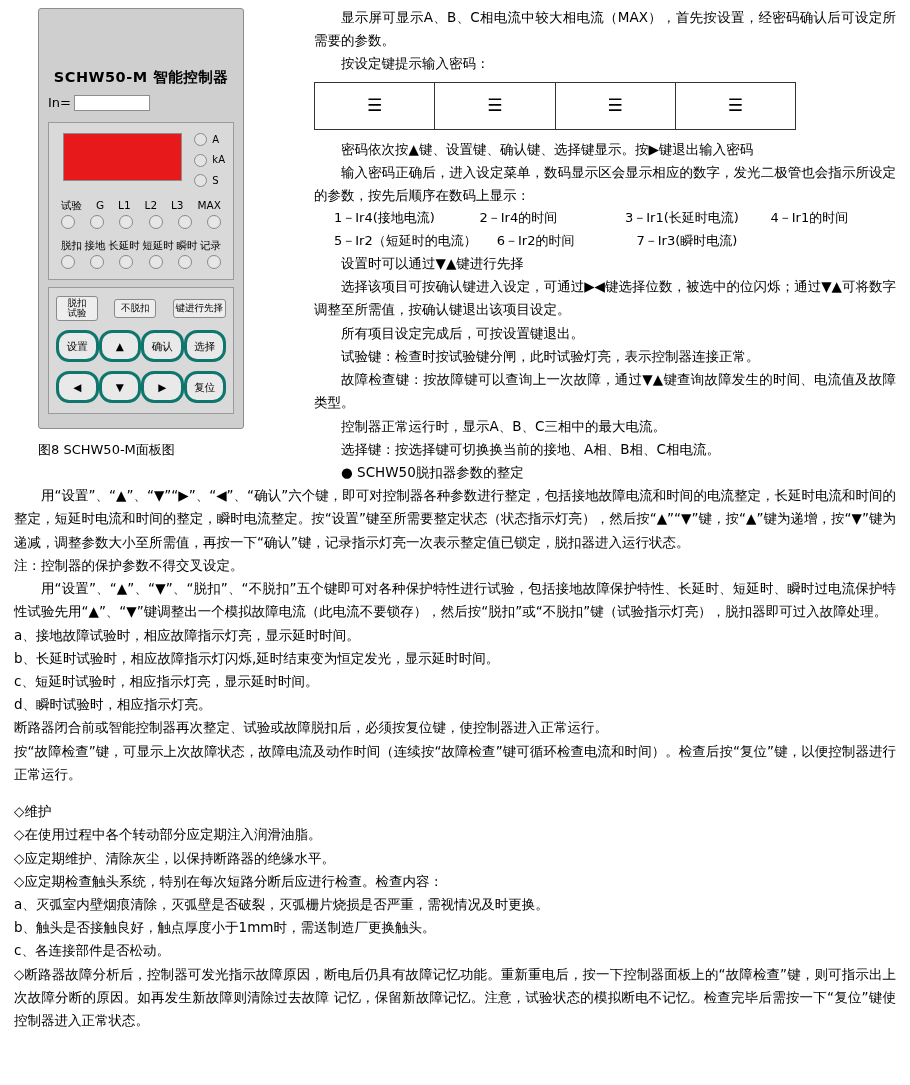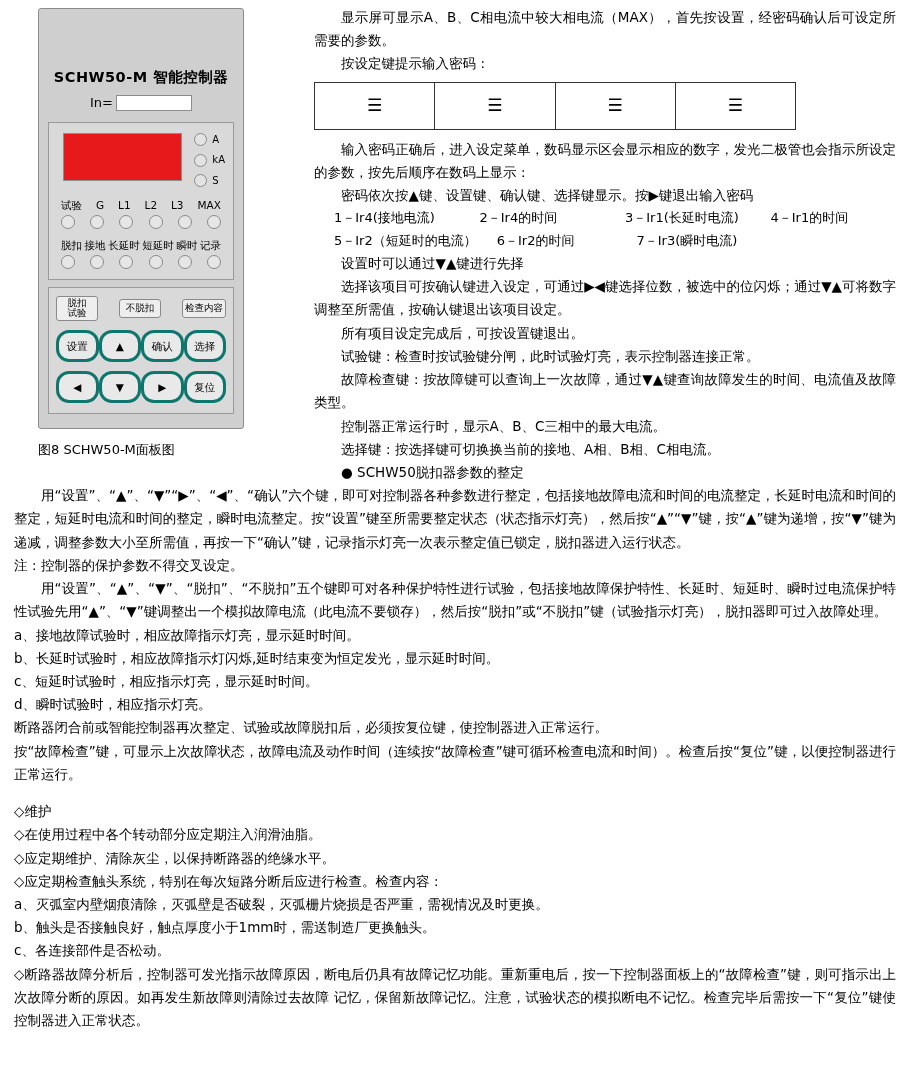--- a/index.html
+++ b/index.html
@@ -29,21 +29,21 @@
   }
   .panel-title{
     text-align:center;
     font-size:14.5px;
     font-weight:bold;
     margin:46px 0 2px 0;
     letter-spacing:.5px;
   }
   .in-row{
     display:flex;
-    justify-content:center;
+    justify-content:flex-start;
     align-items:center;
     gap:3px;
     margin:2px 0 8px 0;
     font-size:13px;
   }
   .in-box{
     width:74px;height:14px;
     background:#fff;
     border:1px solid #8d8d8d;
     display:inline-block;
@@ -220,21 +220,21 @@
       <div class="btn-block">
         <div class="btn-row">
           <div class="kbtn two">
             <div>脱扣</div>
             <div>试验</div>
           </div>
           <div class="kbtn">
             <span>不脱扣</span>
           </div>
           <div class="kbtn">
-            <span>检查内容</span>
+            <span>键进行先择</span>
           </div>
         </div>
 
         <div class="btn-row">
           <div class="rbtn">
               <span>设置</span>
             </div>
           <div class="rbtn">
               <span>▲</span>
             </div>
@@ -269,22 +269,22 @@
   <p class="ind">显示屏可显示A、B、C相电流中较大相电流（MAX），首先按设置，经密码确认后可设定所需要的参数。</p>
   <p class="ind">按设定键提示输入密码：</p>
 
   <div class="menu-strip">
     <div class="menu-cell">☰</div>
     <div class="menu-cell">☰</div>
     <div class="menu-cell">☰</div>
     <div class="menu-cell">☰</div>
   </div>
 
+  <p class="ind">密码依次按▲键、设置键、确认键、选择键显示。按▶键退出输入密码</p>
   <p class="ind">输入密码正确后，进入设定菜单，数码显示区会显示相应的数字，发光二极管也会指示所设定的参数，按先后顺序在数码上显示：</p>
-  <p class="ind">密码依次按▲键、设置键、确认键、选择键显示。按▶键退出输入密码</p>
 
   <div class="param-row">
     <span>1－Ir4(接地电流)</span>
     <span>2－Ir4的时间</span>
     <span>3－Ir1(长延时电流)</span>
     <span>4－Ir1的时间</span>
   </div>
   <div class="param-row">
     <span>5－Ir2（短延时的电流）</span>
     <span>6－Ir2的时间</span>

